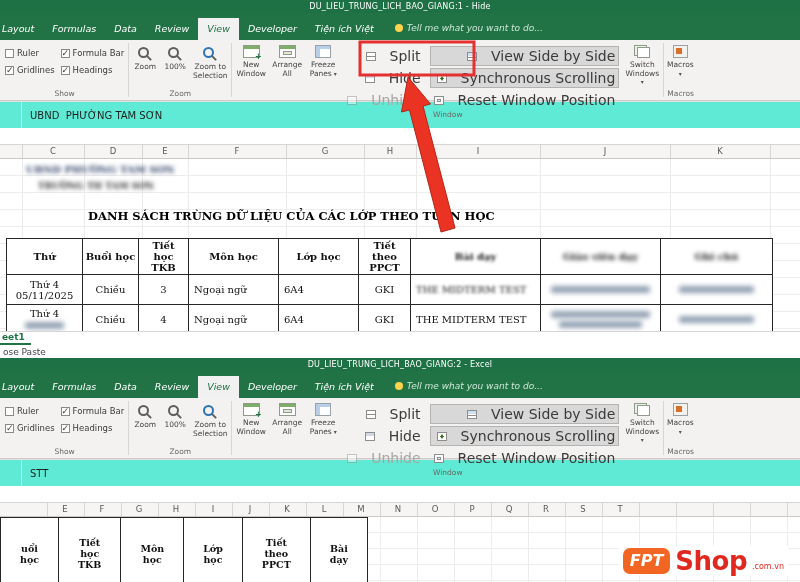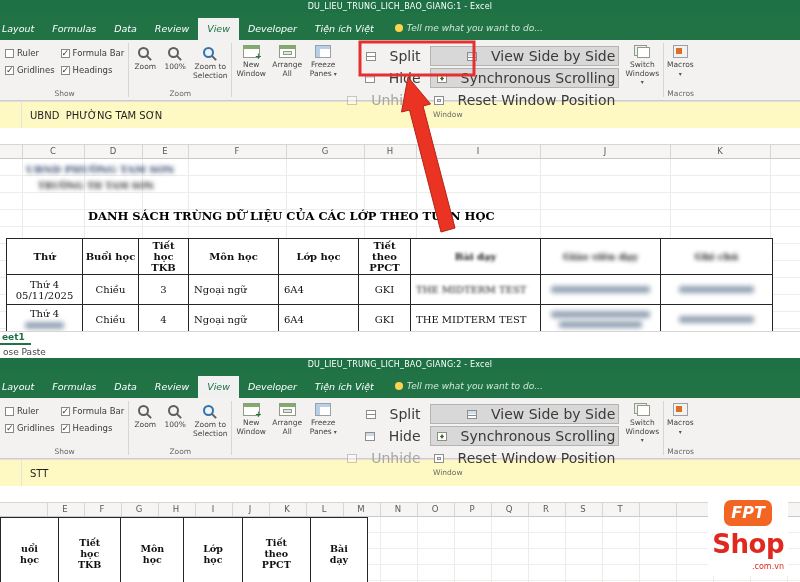--- a/index.html
+++ b/index.html
@@ -63,21 +63,21 @@
   .i-sm { width:10px; height:9px; border:1px solid #8f8d8b; background:#fff; position:relative; flex:0 0 auto; }
   .i-split::after { content:""; position:absolute; left:0; right:0; top:3px; height:1px; background:#8f8d8b; }
   .i-hide::after { content:""; position:absolute; left:0; right:0; top:0; height:3px; background:#cfd8e4; }
   .i-unhide { opacity:.45; }
   .i-sbs::before { content:""; position:absolute; left:0; right:0; top:0; height:3px; background:#cfe0f0; }
   .i-sbs::after { content:""; position:absolute; left:0; right:0; top:4px; border-top:1px solid #8f8d8b; }
   .i-sync::before { content:""; position:absolute; left:2px; top:1px; border-left:2px solid transparent; border-right:2px solid transparent; border-bottom:3px solid #3b6e22; }
   .i-sync::after { content:""; position:absolute; right:2px; bottom:1px; border-left:2px solid transparent; border-right:2px solid transparent; border-top:3px solid #3b6e22; }
   .i-reset::after { content:""; position:absolute; left:2px; right:2px; top:2px; bottom:2px; border:1px solid #8f8d8b; background:#e8eef5; }
 
-  .formulabar { height:27px; background:#fef9c3; border-top:1px solid #e1dfdd; display:flex; align-items:center; }
+  .formulabar { height:27px; background:#5eead4; border-top:1px solid #e1dfdd; display:flex; align-items:center; }
   .fb-stub { width:22px; align-self:stretch; border-right:1px solid #e6e4e2; }
   .fb-text { padding-left:8px; font-size:10px; color:#1f1f1f; white-space:pre; }
   .subrow { height:16px; background:#fff; }
 
   .colheads { height:15px; background:#f6f5f4; border-top:1px solid #d8d6d4; border-bottom:1px solid #cbc9c7; position:relative; font-size:8.5px; color:#5a5a5a; }
   .colL { position:absolute; top:1px; transform:translateX(-50%); }
   .vlh { position:absolute; top:0; bottom:0; width:1px; background:#d8d6d4; }
 
   .grid { position:relative; background:#fff; overflow:hidden; }
   #grid1 { height:172px; background-image:repeating-linear-gradient(to bottom, transparent 0 16px, #ededec 16px 17px); }
@@ -107,31 +107,31 @@
     background-image:repeating-linear-gradient(to right, transparent 0 36px, #ececeb 36px 37px),
                      repeating-linear-gradient(to bottom, transparent 0 15px, #ededec 15px 16px);
     background-position:11px 0, 0 0; }
   .ch2 { background-image:repeating-linear-gradient(to right, transparent 0 36px, #d8d6d4 36px 37px); background-position:11px 0; }
   .w2table { position:absolute; top:0; left:0; border-collapse:collapse; font-family:"DejaVu Serif","Liberation Serif",serif; font-size:9.5px; font-weight:bold; color:#111; table-layout:fixed; background:#fff; }
   .w2table th,.w2table td { border:1px solid #262626; white-space:pre-line; text-align:center; vertical-align:middle; padding:19px; overflow:hidden; }
   .h2row { height:42px; } .e2row { height:24px; }
 
   .annotate { position:absolute; left:0; top:0; width:800px; height:345px; z-index:40; pointer-events:none; }
 
-  .fptlogo { position:absolute; right:12px; bottom:6px; display:flex; align-items:center; gap:5px; z-index:60; background:#fff; padding:2px 4px;flex-direction:column; }
+  .fptlogo { position:absolute; right:12px; bottom:6px; display:flex; align-items:center; gap:5px; z-index:60; background:#fff; padding:2px 4px; }
   .fptbox { background:#f26522; color:#fff; font-weight:bold; font-style:italic; font-size:16px; padding:5px 7px; border-radius:7px; line-height:1; }
   .shoptext { color:#e0281e; font-weight:bold; font-size:26px; line-height:1; letter-spacing:-.5px; }
   .suffix { color:#e0281e; font-size:8px; align-self:flex-end; padding-bottom:3px; }
 </style>
 </head>
 <body>
 
 <div class="xlwin" id="win1">
   <div class="titlebar">
-    <span class="ttext">DU_LIEU_TRUNG_LICH_BAO_GIANG:1 - Excel</span>
+    <span class="ttext">DU_LIEU_TRUNG_LICH_BAO_GIANG:1 - Hide</span>
   </div>
 
   <div class="tabrow">
     <div class="tab cut">Layout</div>
     <div class="tab">Formulas</div>
     <div class="tab">Data</div>
     <div class="tab">Review</div>
     <div class="tab active">View</div>
     <div class="tab">Developer</div>
     <div class="tab">Tiện ích Việt</div>

